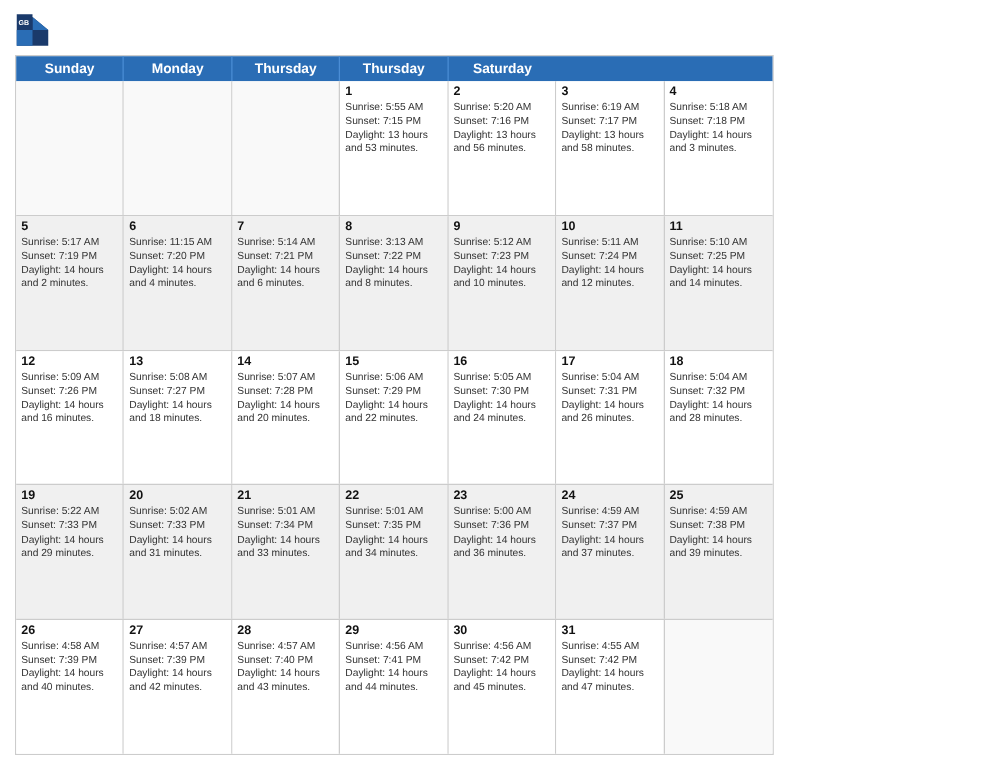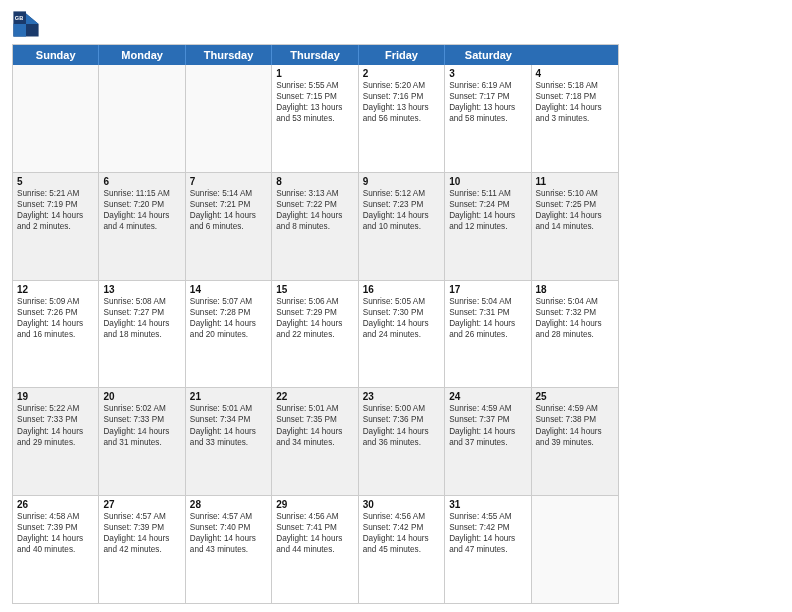--- a/index.html
+++ b/index.html
@@ -132,21 +132,20 @@
       <div class="title-location"></div>
     </div>
   </div>
 
   <div class="calendar">
     <div class="cal-header">
     <div class="cal-header-cell">Sunday</div>
         <div class="cal-header-cell">Monday</div>
         <div class="cal-header-cell">Thursday</div>
         <div class="cal-header-cell">Thursday</div>
-        <div class="cal-header-cell">Friday</div>
         <div class="cal-header-cell">Saturday</div>
       </div>
     <div class="cal-body">
     <div class="cal-row">
           <div class="cal-cell empty"></div>
           <div class="cal-cell empty"></div>
           <div class="cal-cell empty"></div>
           <div class="cal-cell">
             <div class="day-num">1</div>
             <div class="cell-line">Sunrise: 5:55 AM</div>
@@ -172,21 +171,21 @@
             <div class="day-num">4</div>
             <div class="cell-line">Sunrise: 5:18 AM</div>
             <div class="cell-line">Sunset: 7:18 PM</div>
             <div class="cell-line">Daylight: 14 hours</div>
             <div class="cell-line">and 3 minutes.</div>
           </div>
         </div>
         <div class="cal-row">
           <div class="cal-cell shaded">
             <div class="day-num">5</div>
-            <div class="cell-line">Sunrise: 5:21 AM</div>
+            <div class="cell-line">Sunrise: 5:17 AM</div>
             <div class="cell-line">Sunset: 7:19 PM</div>
             <div class="cell-line">Daylight: 14 hours</div>
             <div class="cell-line">and 2 minutes.</div>
           </div>
           <div class="cal-cell shaded">
             <div class="day-num">6</div>
             <div class="cell-line">Sunrise: 11:15 AM</div>
             <div class="cell-line">Sunset: 7:20 PM</div>
             <div class="cell-line">Daylight: 14 hours</div>
             <div class="cell-line">and 4 minutes.</div>

